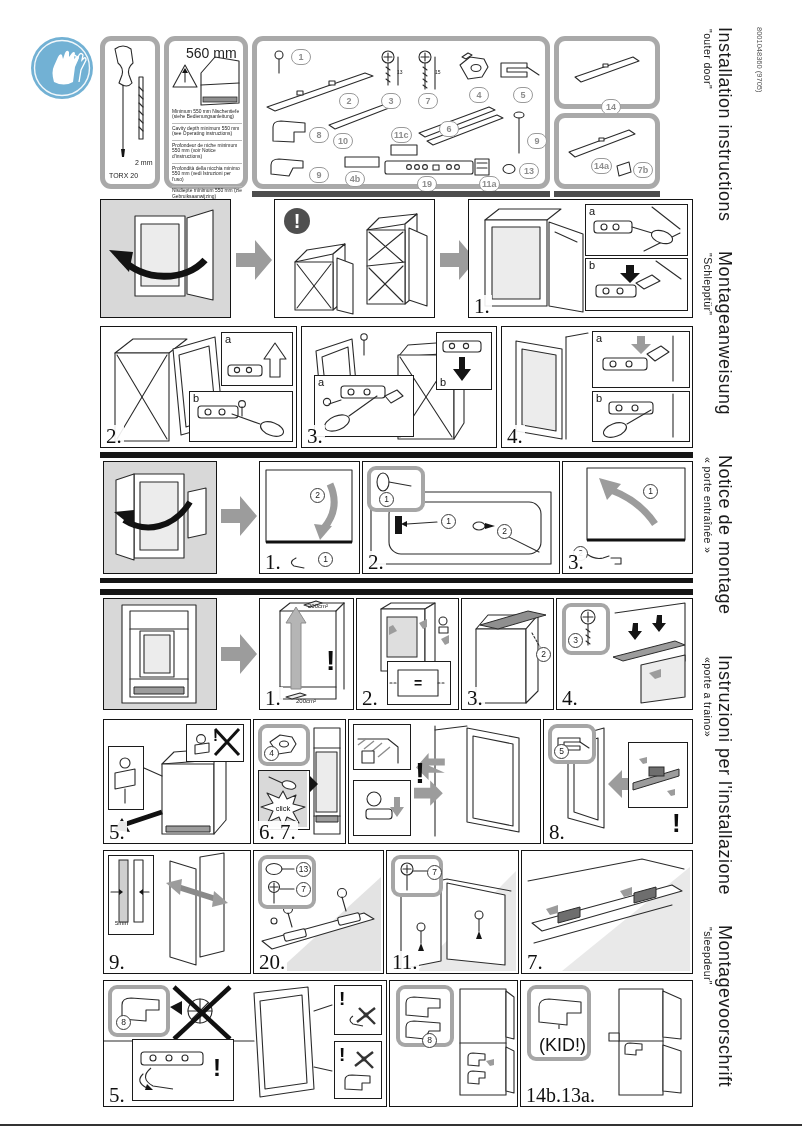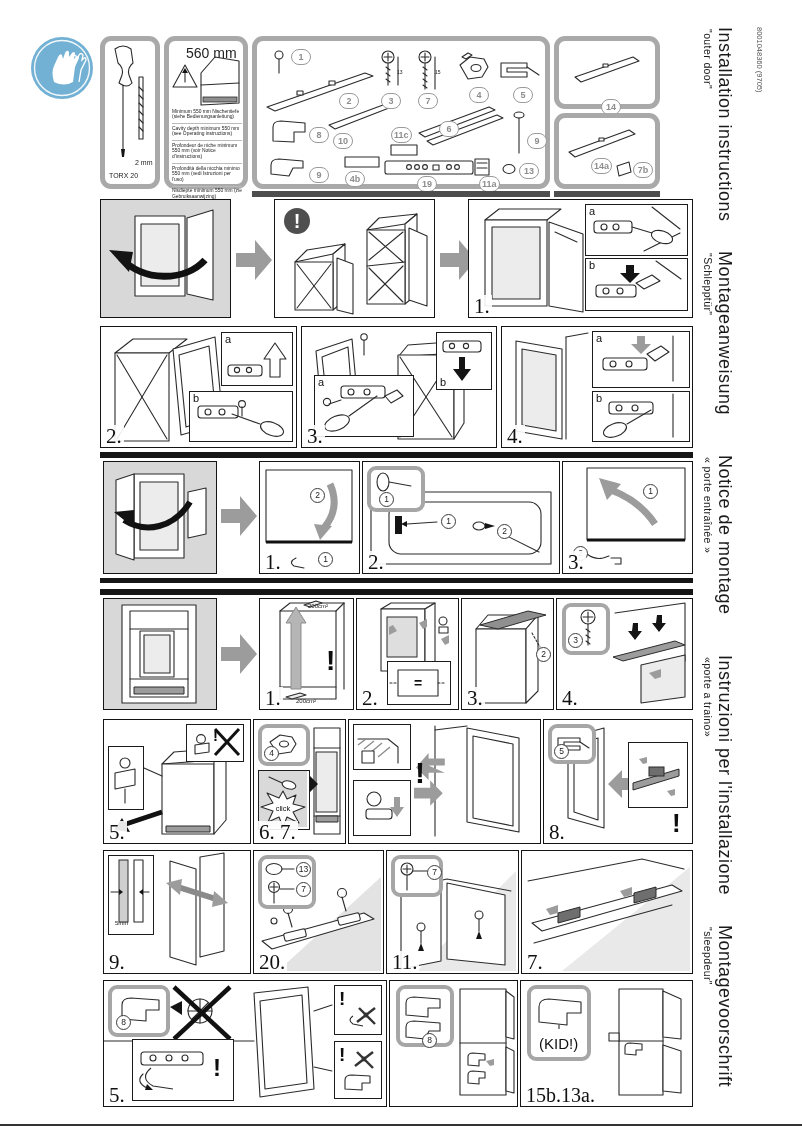--- a/index.html
+++ b/index.html
@@ -798,18 +798,18 @@
     <polygon points="142,10 160,18 160,58 142,56" class="kf"></polygon>
     <polygon points="142,64 160,70 160,112 142,110" class="kf"></polygon>
     <rect x="88" y="52" width="10" height="8" class="kf"></rect>
     <path d="M104,66 q0,-4 5,-4 l12,1 0,6 -6,0 0,5 -11,-1 z" class="kf"></path>
   </svg>
   <div class="co" style="left:6px;top:4px;width:64px;height:76px;">
     <svg width="56" height="40" viewBox="0 0 56 40">
       <path d="M8,18 q0,-8 10,-8 l32,3 0,11 -14,0 0,12 -28,-3 z" class="kf"></path>
       <line x1="28" y1="36" x2="28" y2="40" class="k"></line>
     </svg>
-    <span class="tiny" style="left:8px;top:46px;font-size:15px;color:#111;">(KID!)</span>
-  </div>
-  <span class="st" style="font-size:20px;">15b.13a.</span>
+    <span class="tiny" style="left:8px;top:46px;font-size:18px;color:#111;">(KID!)</span>
+  </div>
+  <span class="st" style="font-size:20px;">14b.13a.</span>
 </div>
 
 <div class="abs" style="left:0;top:1124px;width:802px;height:1.6px;background:#333;"></div>
 
 </body></html>

